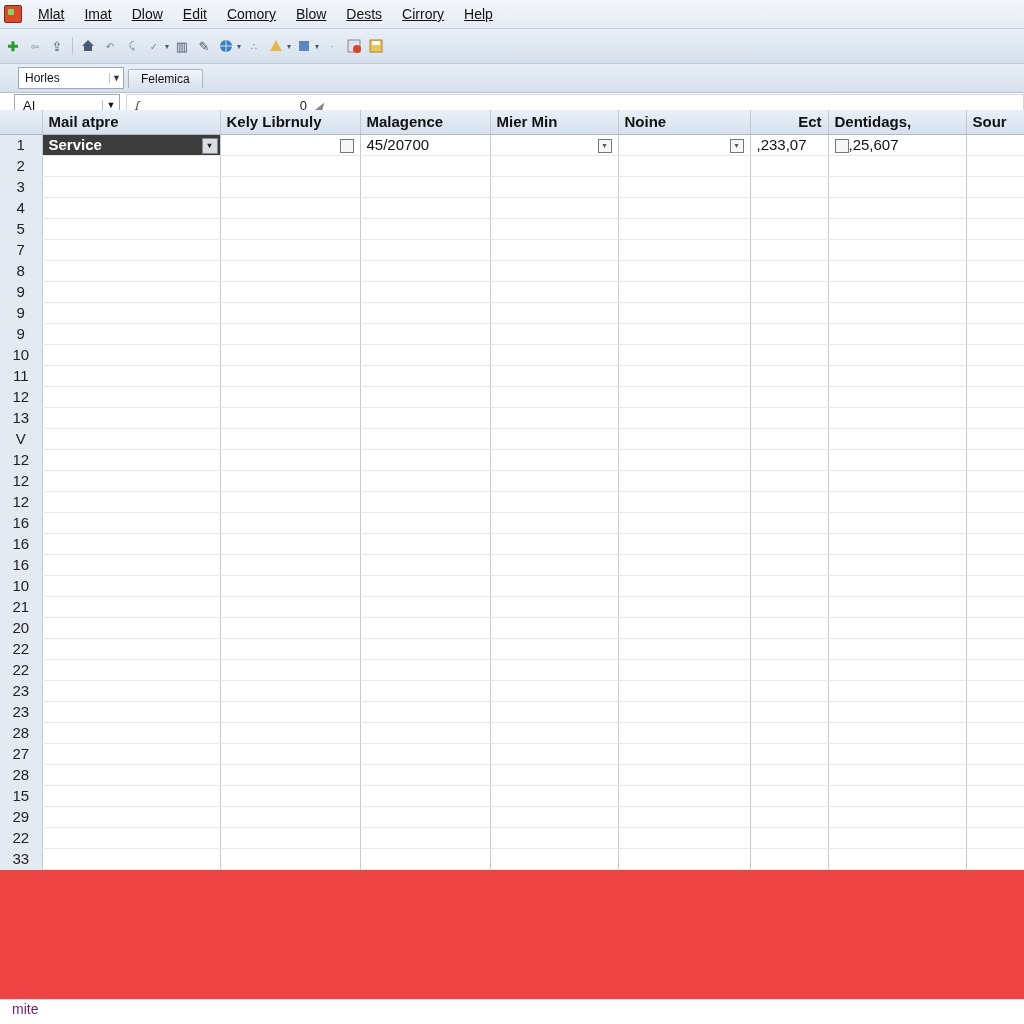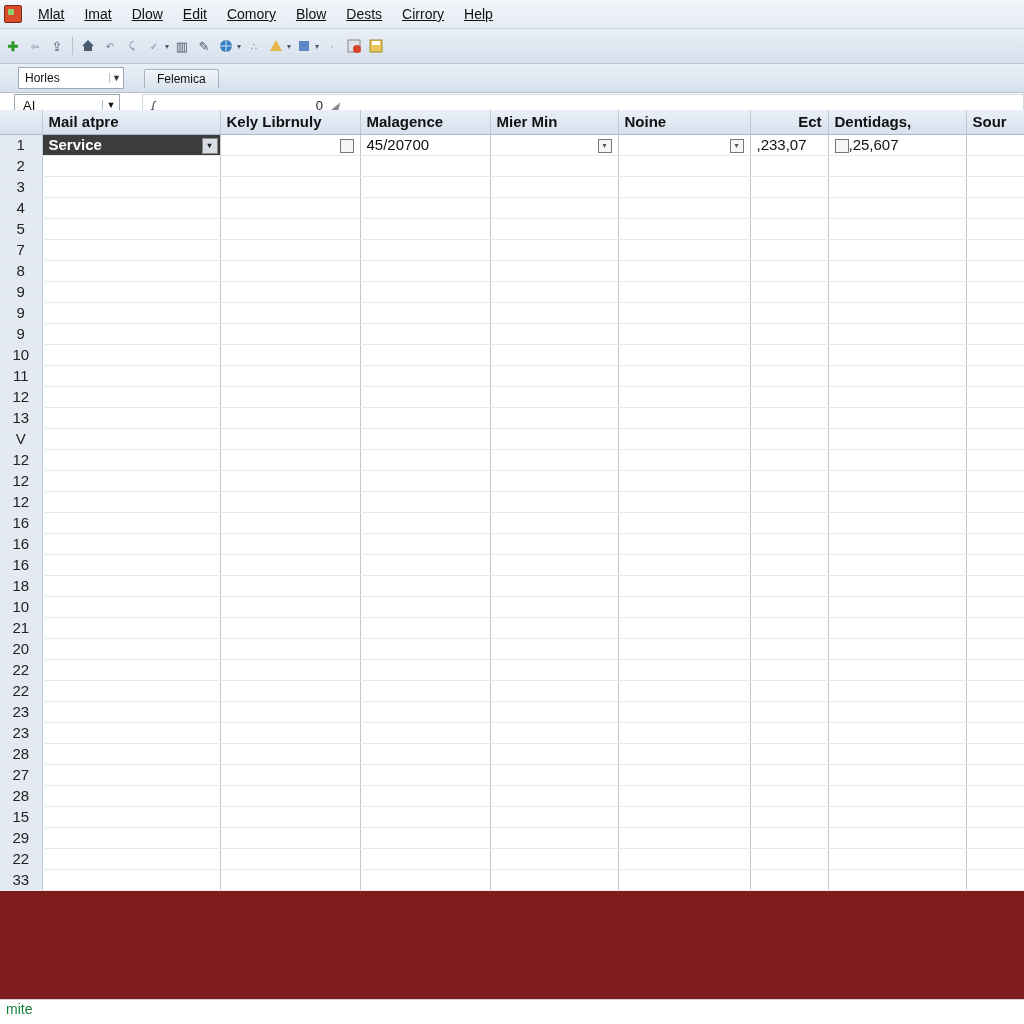--- a/index.html
+++ b/index.html
@@ -30,34 +30,34 @@
   .tbtn.small{font-size:10px;color:#7a889c;}
   .tbtn svg{width:16px;height:16px;}
   .sep{width:1px;height:18px;background:#b7c1cf;margin:0 2px;}
   .dd-arrow{font-size:8px;color:#4a5a70;margin-left:-2px;}
 
   
   .toolbar2{display:flex;align-items:center;height:26px;background:linear-gradient(#e9eff7,#d6e0ec);border-bottom:1px solid #b7c1cf;padding:1px 4px;gap:0;}
   .fontbox{display:flex;align-items:center;background:#fff;border:1px solid #9da8b6;height:20px;width:104px;margin-left:14px;font-size:12px;gap:43px;}
   .fontbox span{flex:1;padding:0 6px;}
   .fontbox .caret{width:16px;text-align:center;border-left:1px solid #b8c0cb;font-size:9px;color:#333;}
-  .sheet-tab{margin-left:20px;background:linear-gradient(#f2f6fb,#dbe3ee);border:1px solid #a9b4c2;border-bottom:none;padding:2px 12px;font-size:12px;border-radius:2px 2px 0 0;}
-
-  
-  .formulabar{display:flex;align-items:center;height:24px;background:#fff;border-bottom:2px solid #9fb4d1;gap:16px;}
+  .sheet-tab{margin-left:4px;background:linear-gradient(#f2f6fb,#dbe3ee);border:1px solid #a9b4c2;border-bottom:none;padding:2px 12px;font-size:12px;border-radius:2px 2px 0 0;}
+
+  
+  .formulabar{display:flex;align-items:center;height:24px;background:#fff;border-bottom:2px solid #9fb4d1;}
   .namebox{display:flex;align-items:center;width:104px;height:20px;border:1px solid #9da8b6;margin:1px 0 1px 14px;background:#fff;font-size:13px;}
   .namebox span{flex:1;padding:0 8px;}
   .namebox .caret{width:16px;text-align:center;border-left:1px solid #b8c0cb;font-size:9px;}
   .fx-area{display:flex;align-items:center;flex:1;height:20px;margin-left:6px;border:1px solid #cfd6df;background:#fff;font-size:13px;font-style:italic;}
   .fx-sym{padding:0 8px;color:#555;font-style:italic;}
   .fx-val{flex:0 0 160px;text-align:right;padding-right:6px;font-style:normal;color:#222;}
   .fx-handle{width:12px;color:#888;font-size:10px;text-align:center;}
 
   
-  .grid-wrap{position:absolute;left:0;right:0;top:110px;bottom:22px;overflow:hidden;background:#7f1d1d;}
+  .grid-wrap{position:absolute;left:0;right:0;top:110px;bottom:22px;overflow:hidden;background:#ef4444;}
   table.grid{border-collapse:collapse;table-layout:fixed;width:1024px;}
   table.grid th, table.grid td{border-right:1px solid var(--grid-border);border-bottom:1px solid var(--row-border);height:21px;padding:0 6px;overflow:hidden;white-space:nowrap;box-sizing:border-box;font-size:15px;}
   table.grid thead th{background:linear-gradient(#eaf0f8,#d6e0ed);border-bottom:1px solid #aeb9c8;font-weight:700;text-align:left;height:24px;font-size:15px;}
   .corner{width:42px;background:linear-gradient(#eaf0f8,#d6e0ed);}
   .rownum{width:42px;background:var(--rownum-bg);border-right:1px solid var(--rownum-border);text-align:center;font-size:14px;color:#222;font-weight:400;}
   td.cell{background:#fff;text-align:left;}
   td.cell.right{text-align:left;}
   td.sel{background:var(--sel-bg);color:#fff;font-weight:600;position:relative;}
   .mini-dd{position:absolute;right:2px;top:3px;width:14px;height:14px;background:#d8dde4;border:1px solid #888;display:flex;align-items:center;justify-content:center;font-size:8px;color:#222;}
   .mini-box{display:inline-block;float:right;width:12px;height:12px;border:1px solid #777;background:#f5f6f8;margin-top:3px;font-size:8px;line-height:12px;text-align:center;color:#555;}
@@ -66,21 +66,21 @@
   .cA{width:178px;}
   .cB{width:140px;}
   .cC{width:130px;}
   .cD{width:128px;}
   .cE{width:132px;}
   .cF{width:78px;}
   .cG{width:138px;}
   .cH{width:58px;}
 
   
-  .statusbar{position:absolute;left:0;right:0;bottom:0;height:22px;background:#fff;border-top:1px solid #d0d5dc;font-size:14px;padding:1px 6px;color:#15803d;}
+  .statusbar{position:absolute;left:0;right:0;bottom:0;height:22px;background:#fff;border-top:1px solid #d0d5dc;font-size:14px;padding:1px 12px;color:#701a75;}
 </style>
 </head>
 <body>
 
 <div class="menubar">
   <div class="app-icon"></div>
   <div class="menu-item"><span class="ul">Mlat</span></div>
   <div class="menu-item"><span class="ul">Imat</span></div>
   <div class="menu-item"><span class="ul">Dlow</span></div>
   <div class="menu-item"><span class="ul">Edit</span></div>
@@ -423,31 +423,20 @@
           <td class="cell"></td>
           <td class="cell"></td>
           <td class="cell"></td>
           <td class="cell"></td>
           <td class="cell"></td>
           <td class="cell"></td>
           <td class="cell"></td>
           <td class="cell"></td>
         </tr>
         <tr>
-          <td class="rownum">18</td>
-          <td class="cell"></td>
-          <td class="cell"></td>
-          <td class="cell"></td>
-          <td class="cell"></td>
-          <td class="cell"></td>
-          <td class="cell"></td>
-          <td class="cell"></td>
-          <td class="cell"></td>
-        </tr>
-        <tr>
           <td class="rownum">10</td>
           <td class="cell"></td>
           <td class="cell"></td>
           <td class="cell"></td>
           <td class="cell"></td>
           <td class="cell"></td>
           <td class="cell"></td>
           <td class="cell"></td>
           <td class="cell"></td>
         </tr>

